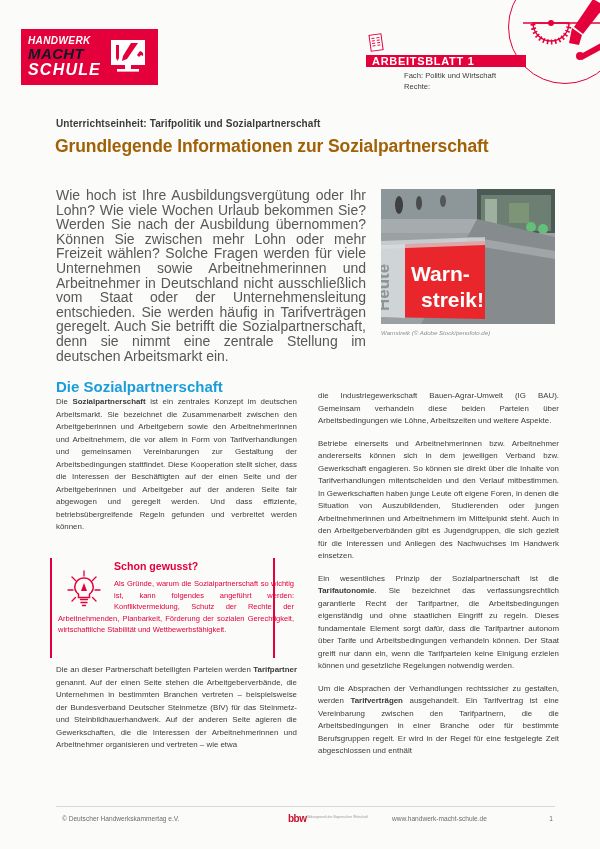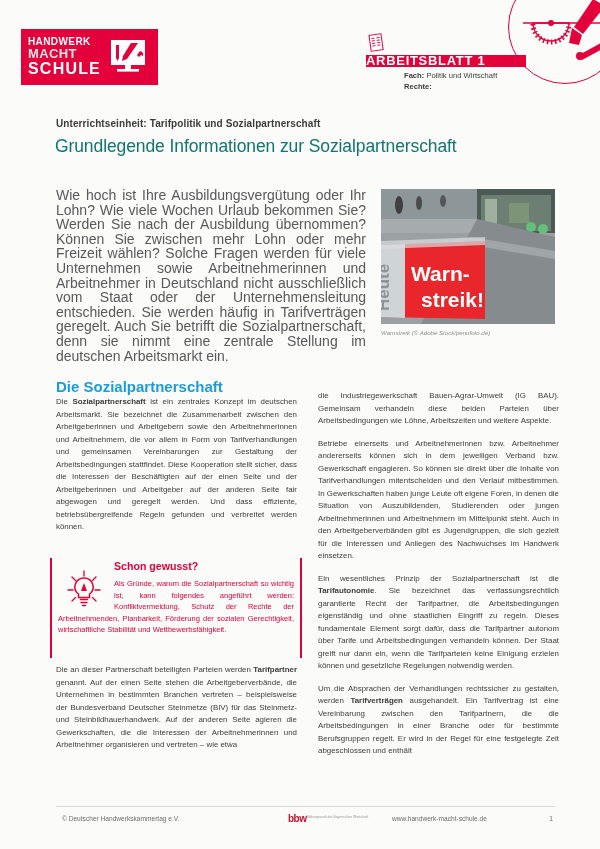--- a/index.html
+++ b/index.html
@@ -43,23 +43,24 @@
     display: flex;
     flex-direction: column;
     justify-content: center;
     line-height: 1.02;
   }
   .logo-words span {
     color: #ffffff;
     font-weight: bold;
     letter-spacing: .4px;
     font-size: 11px;
+    font-style: italic;
   }
   .logo-words .lw1 { font-size: 10px; }
-  .logo-words .lw2 { font-size: 13px; color: #e5e5e5; }
+  .logo-words .lw2 { font-size: 15px; color: #0f172a; }
   .logo-words .lw3 { font-size: 16px; letter-spacing: 1.2px; }
   .logo-mark {
     margin-left: 6px;
     width: 44px;
     height: 40px;
   }
 
   .deco-circle {
     position: absolute;
     right: -22px;
@@ -73,60 +74,61 @@
   .deco-circle svg { position: absolute; left: 0; top: 0; }
 
   .ab-badge {
     position: absolute;
     left: 366px;
     top: 55px;
     width: 160px;
     height: 12px;
     background: #e4003a;
     color: #fff;
-    font-size: 13px;
+    font-size: 11px;
     font-weight: bold;
     letter-spacing: .7px;
     line-height: 12px;
+    padding-left: 6px;
     box-sizing: border-box;
   }
   .ab-doc-icon {
     position: absolute;
     left: 368px;
     top: 33px;
     width: 18px;
     height: 20px;
   }
   .ab-meta {
     position: absolute;
     left: 372px;
     top: 70px;
     font-size: 7.6px;
     line-height: 11px;
     color: #3c3c3b;
   }
-  .ab-meta b { font-weight: bold; padding-left: 32px; }
+  .ab-meta b { font-weight: normal; padding-left: 32px; }
 
   
   .sub-title {
     position: absolute;
     left: 56px;
     top: 118px;
     font-size: 10px;
     font-weight: bold;
     color: #3c3c3b;
     letter-spacing: .1px;
   }
   .main-title {
     position: absolute;
     left: 55px;
     top: 136px;
     font-size: 17.5px;
-    font-weight: normal;
-    color: #0f766e;
+    font-weight: bold;
+    color: #a16207;
     letter-spacing: -.1px;
   }
 
   
   .intro {
     position: absolute;
     left: 56px;
     top: 188px;
     width: 310px;
     font-size: 14px;
@@ -176,21 +178,21 @@
     font-size: 15px;
     font-weight: bold;
     color: #1b9dd9;
   }
 
   
   .infobox {
     position: absolute;
     left: 50px;
     top: 558px;
-    width: 252px;
+    width: 225px;
     height: 100px;
     box-sizing: border-box;
   }
   .infobox .bar {
     position: absolute;
     top: 0;
     width: 1.8px;
     height: 100%;
     background: #e4003a;
   }

